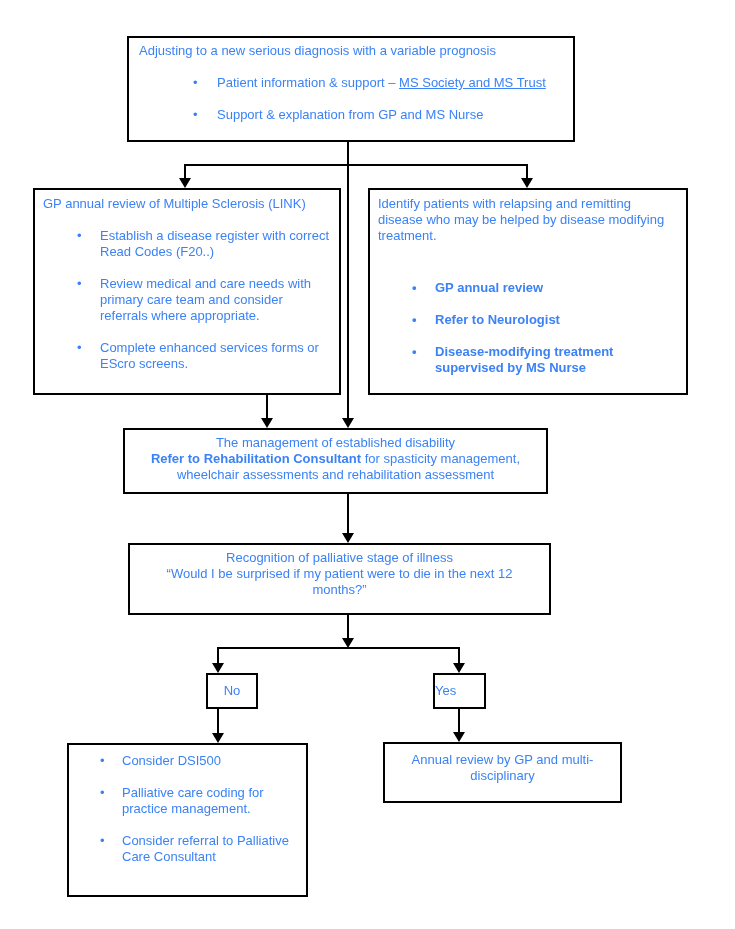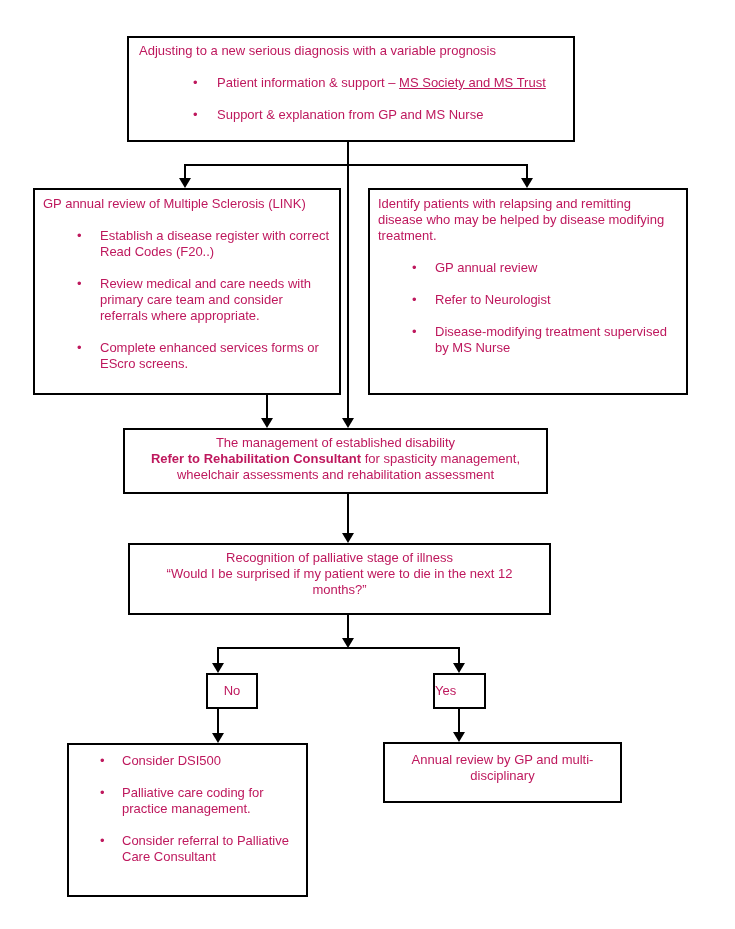--- a/index.html
+++ b/index.html
@@ -3,21 +3,21 @@
 <meta charset="utf-8">
 <style>
   html, body { margin:0; padding:0; background:#ffffff; }
   .canvas {
     position:relative;
     width:735px; height:929px;
     background:#ffffff;
     font-family:"Liberation Sans", sans-serif;
     font-size:13px;
     line-height:16px;
-    color:#be185d;
+    color:#3b82f6;
     overflow:hidden;
   }
   .box {
     position:absolute;
     border:2px solid #000000;
     background:#ffffff;
     box-sizing:border-box;
   }
   .line  { position:absolute; background:#000000; }
   .vline { width:2px; }
@@ -36,21 +36,21 @@
   .underline { text-decoration:underline; }
   .bold { font-weight:bold; }
 
   #box-top { left:127px; top:36px; width:448px; height:106px; padding:5px 10px; }
   #box-top .bullets li { padding-left:78px; }
   #box-top .bullets li::before { left:54px; }
 
   #box-left { left:33px; top:188px; width:308px; height:207px; padding:6px 8px; }
 
   #box-right { left:368px; top:188px; width:320px; height:207px; padding:6px 8px; }
-  #box-right ul.bullets { margin-top:16px; }
+  #box-right ul.bullets { margin-top:36px;font-weight:bold; }
   #box-right .bullets li { padding-right:10px; }
 
   #box-middle { left:123px; top:428px; width:425px; height:66px; padding:5px 8px; }
   #box-palliative { left:128px; top:543px; width:423px; height:72px; padding:5px 8px; }
   #box-palliative .inner { max-width:392px; margin:0 auto; }
 
   #box-no  { left:206px; top:673px; width:52px; height:36px;
              display:flex; align-items:center; justify-content:center; }
   #box-yes { left:433px; top:673px; width:53px; height:36px;
              display:flex; align-items:center; justify-content:flex-start; }

